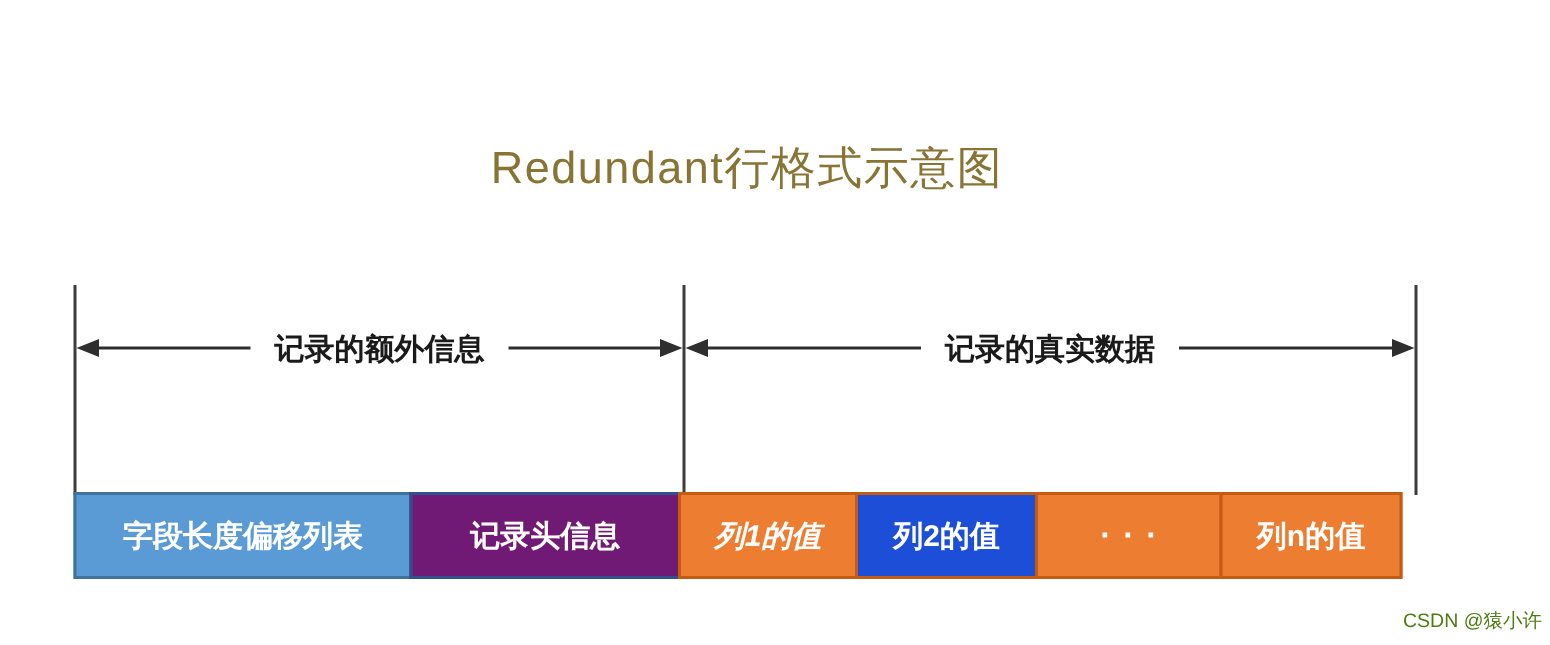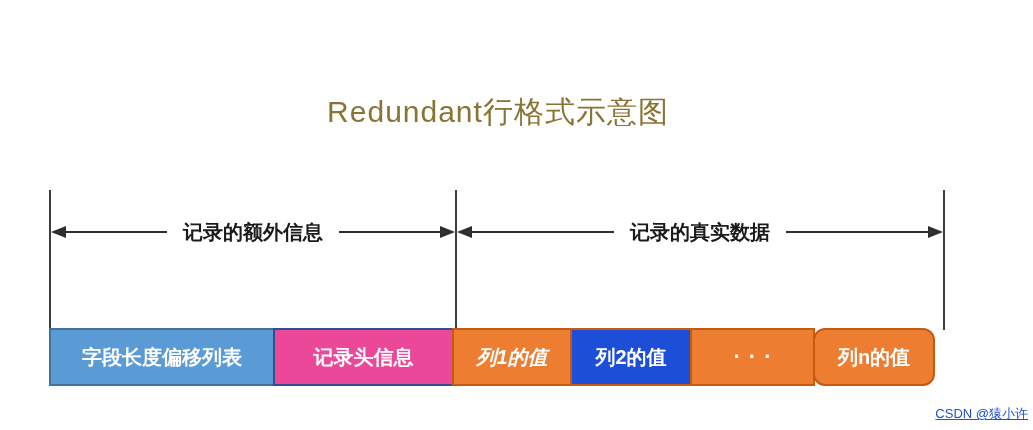--- a/index.html
+++ b/index.html
@@ -129,32 +129,32 @@
     <span class="dline"></span>
     <span class="dim-label">记录的额外信息</span>
     <span class="dline"></span>
     <span class="ah ah-r"></span>
   </div>
 
   <div class="row">
     <div class="box" style="background: rgb(91, 155, 213); border-color: rgb(65, 113, 156); width: 226px;">
       <span>字段长度偏移列表</span>
     </div>
-    <div class="box" style="background: #ec4899; border-color: rgb(47, 82, 143); width: 181px;">
+    <div class="box" style="background: #701a75; border-color: rgb(47, 82, 143); width: 181px;">
       <span>记录头信息</span>
     </div>
     <div class="box" style="background: rgb(237, 125, 49); border-color: rgb(197, 90, 17); width: 120px; font-style: italic;">
       <span>列1的值</span>
     </div>
     <div class="box" style="background: #1d4ed8; border-color: rgb(197, 90, 17); width: 122px;">
       <span>列2的值</span>
     </div>
     <div class="box dots" style="background: rgb(237, 125, 49); border-color: rgb(197, 90, 17); width: 125px;">
       <span>···</span>
     </div>
-    <div class="box" style="background: rgb(237, 125, 49); border-color: rgb(197, 90, 17); width: 122px; border-radius: 12px;">
+    <div class="box" style="background: rgb(237, 125, 49); border-color: rgb(197, 90, 17); width: 122px;">
       <span>列n的值</span>
     </div>
   </div>
 
-  <div class="watermark" style="color: #1d4ed8; text-decoration: underline;">CSDN @猿小许</div>
+  <div class="watermark" style="color: #4d7c0f;">CSDN @猿小许</div>
 
 </div>
 
 </body></html>

